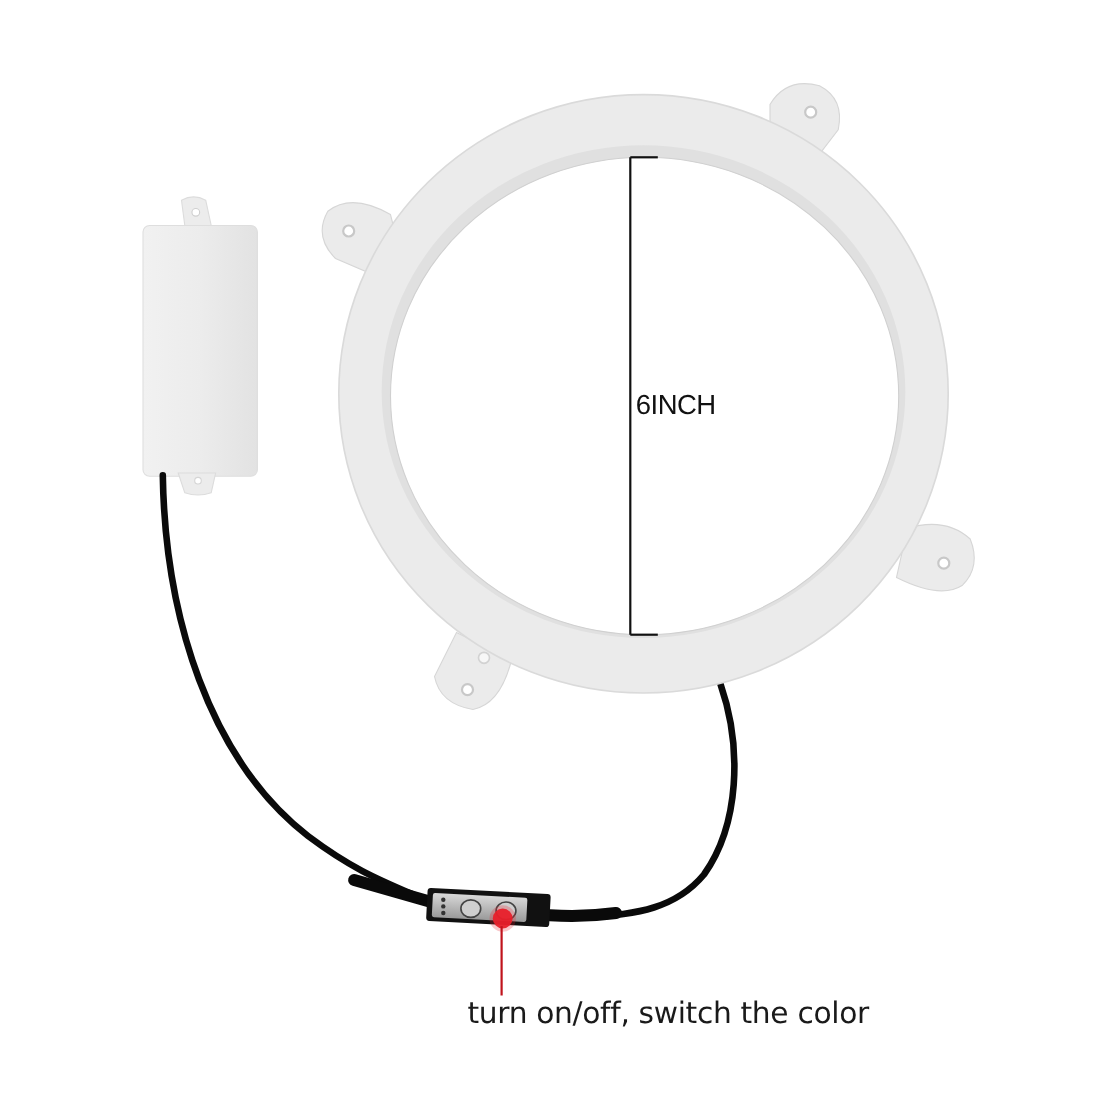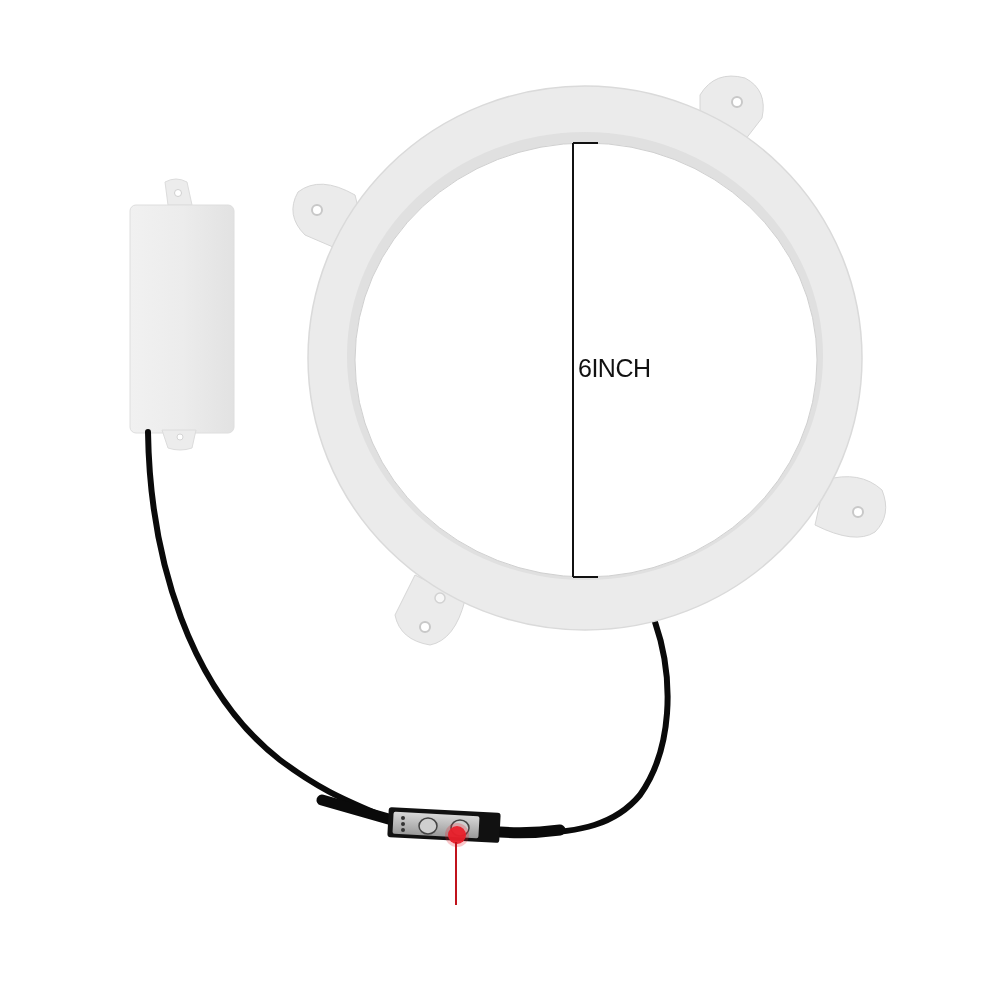--- a/index.html
+++ b/index.html
@@ -80,13 +80,14 @@
       <ellipse cx="460" cy="828" rx="9" ry="8" fill="#cfcfcf" stroke="#444" stroke-width="1.5"></ellipse>
     </g>
 
     <circle cx="457" cy="835" r="9" fill="#e8202a" opacity="0.95"></circle>
     <circle cx="457" cy="835" r="12" fill="#e8202a" opacity="0.25"></circle>
 
     <line x1="456" y1="842" x2="456" y2="905" stroke="#c0131c" stroke-width="2"></line>
   </svg>
 
   <div class="dim-label">6INCH</div>
+  <div class="caption">turn on/off, switch the color</div>
 </div>
 
 </body></html>

